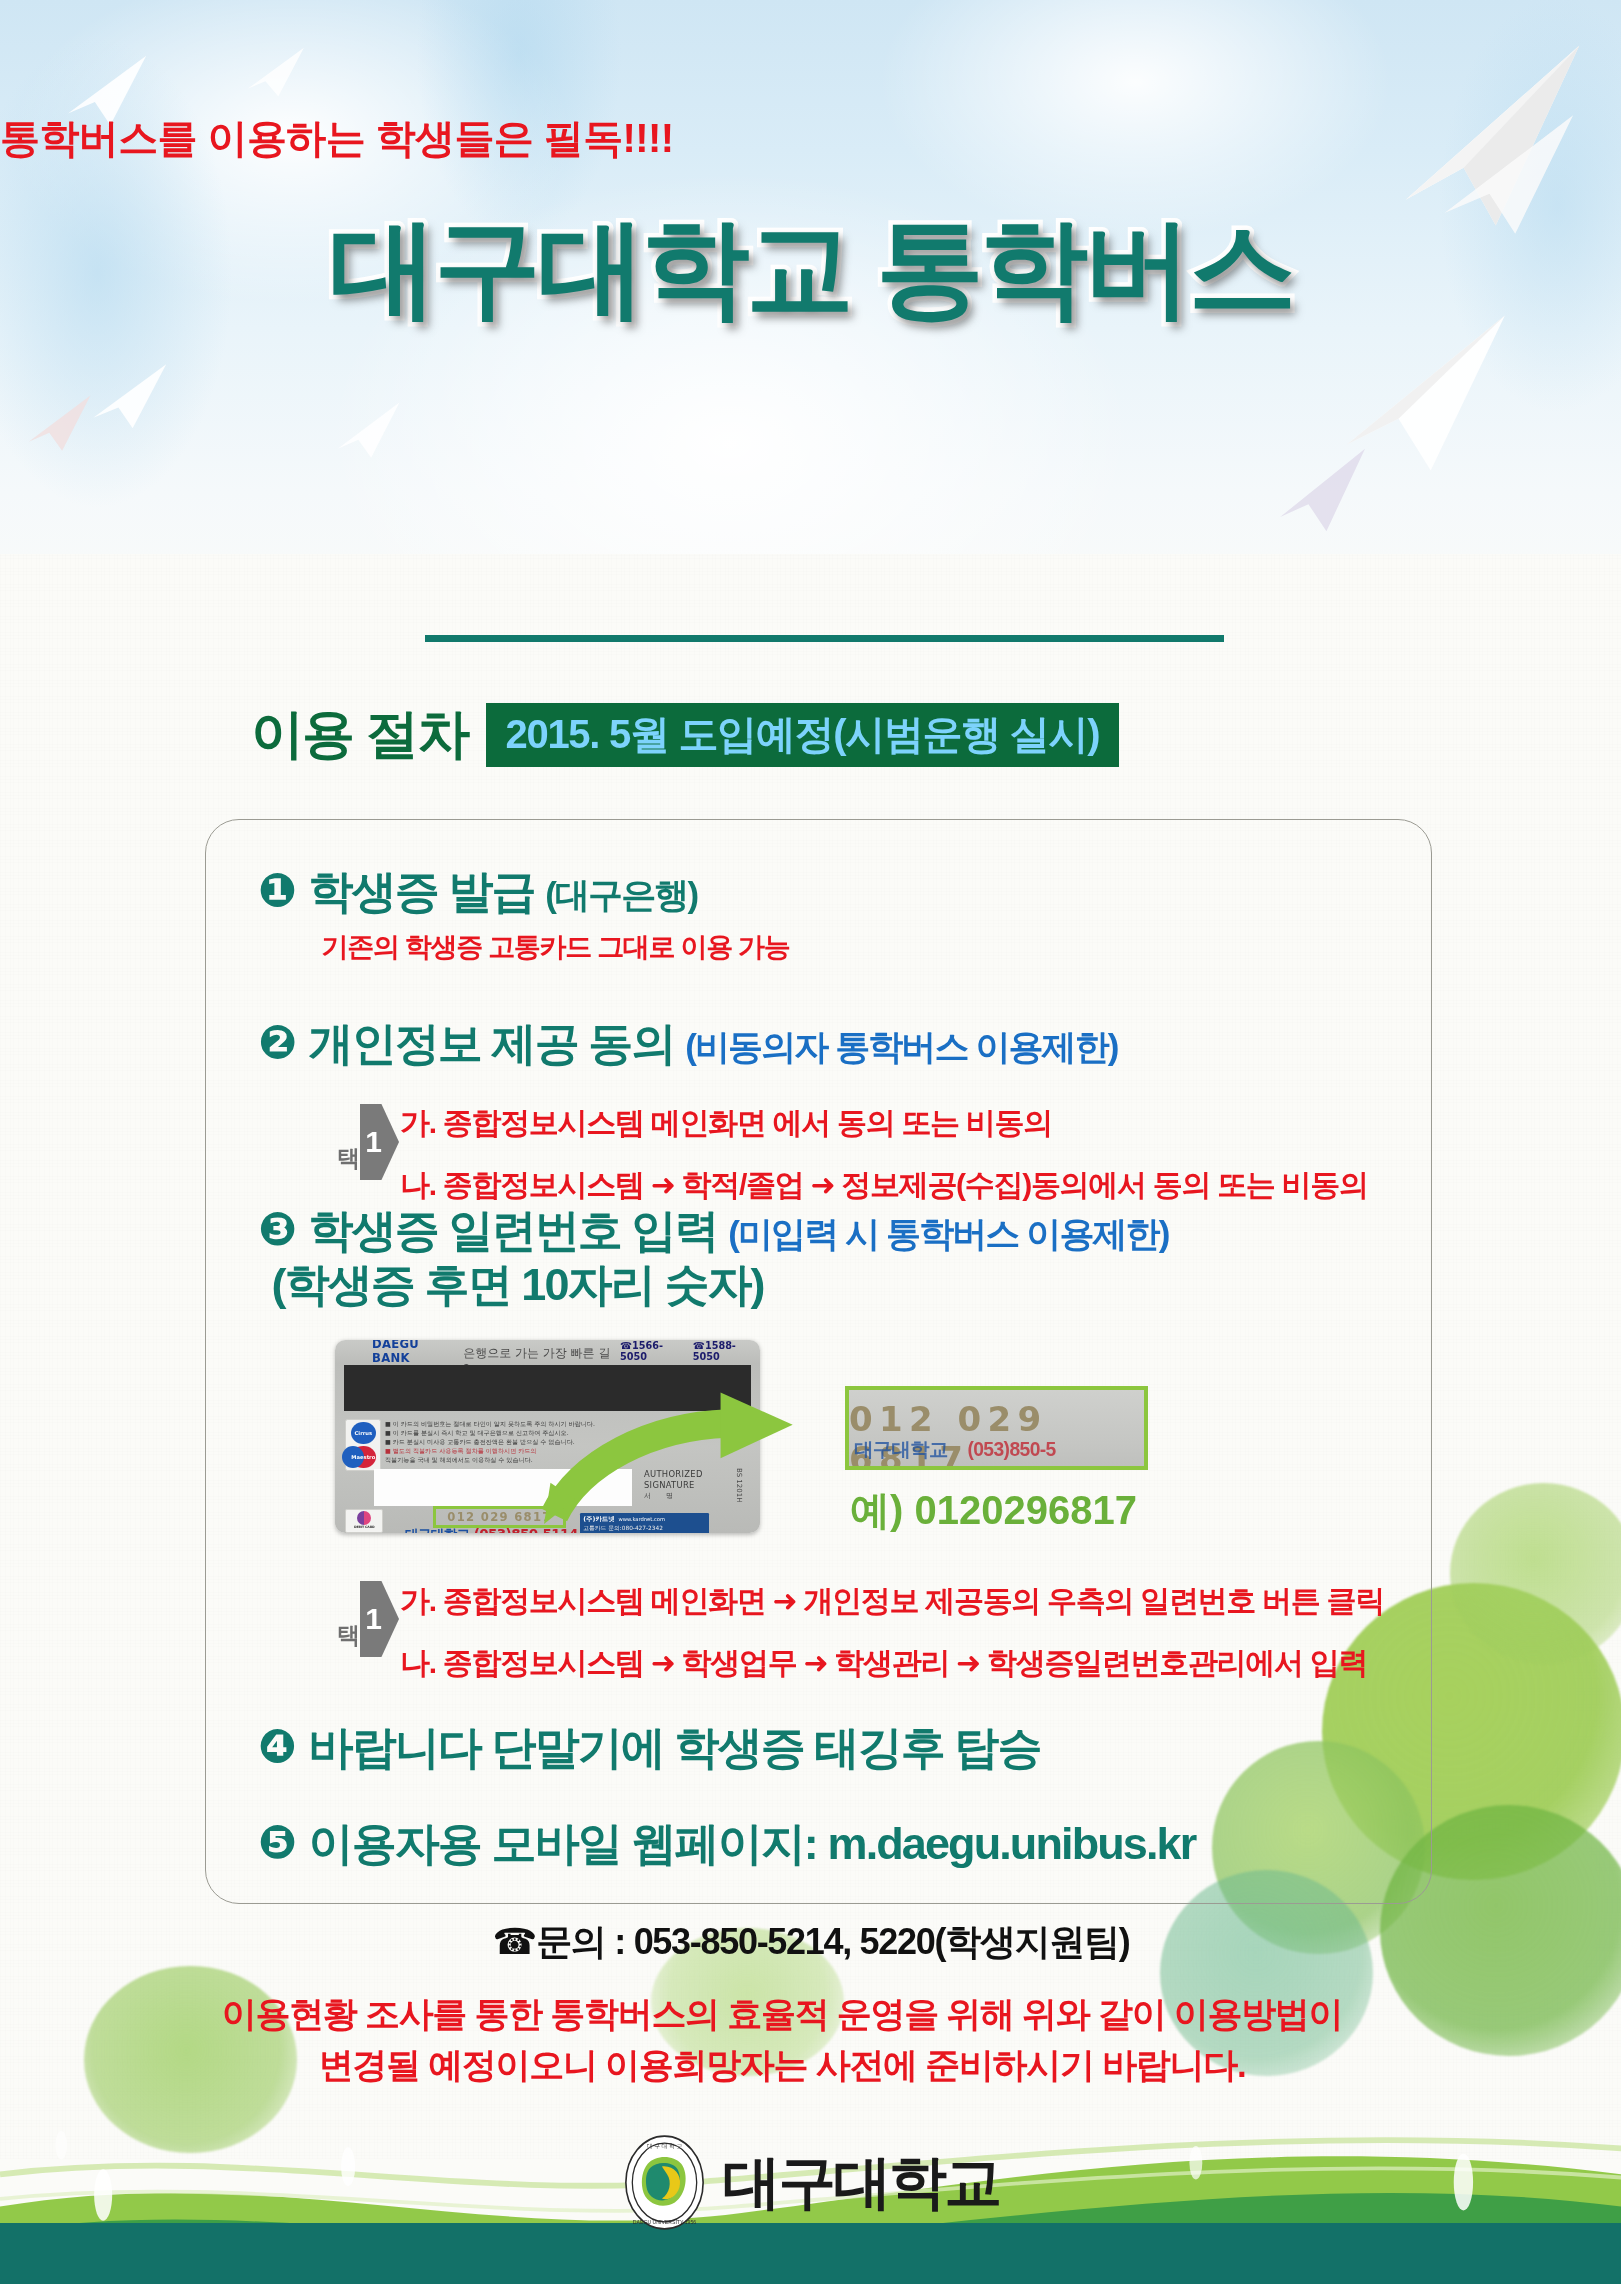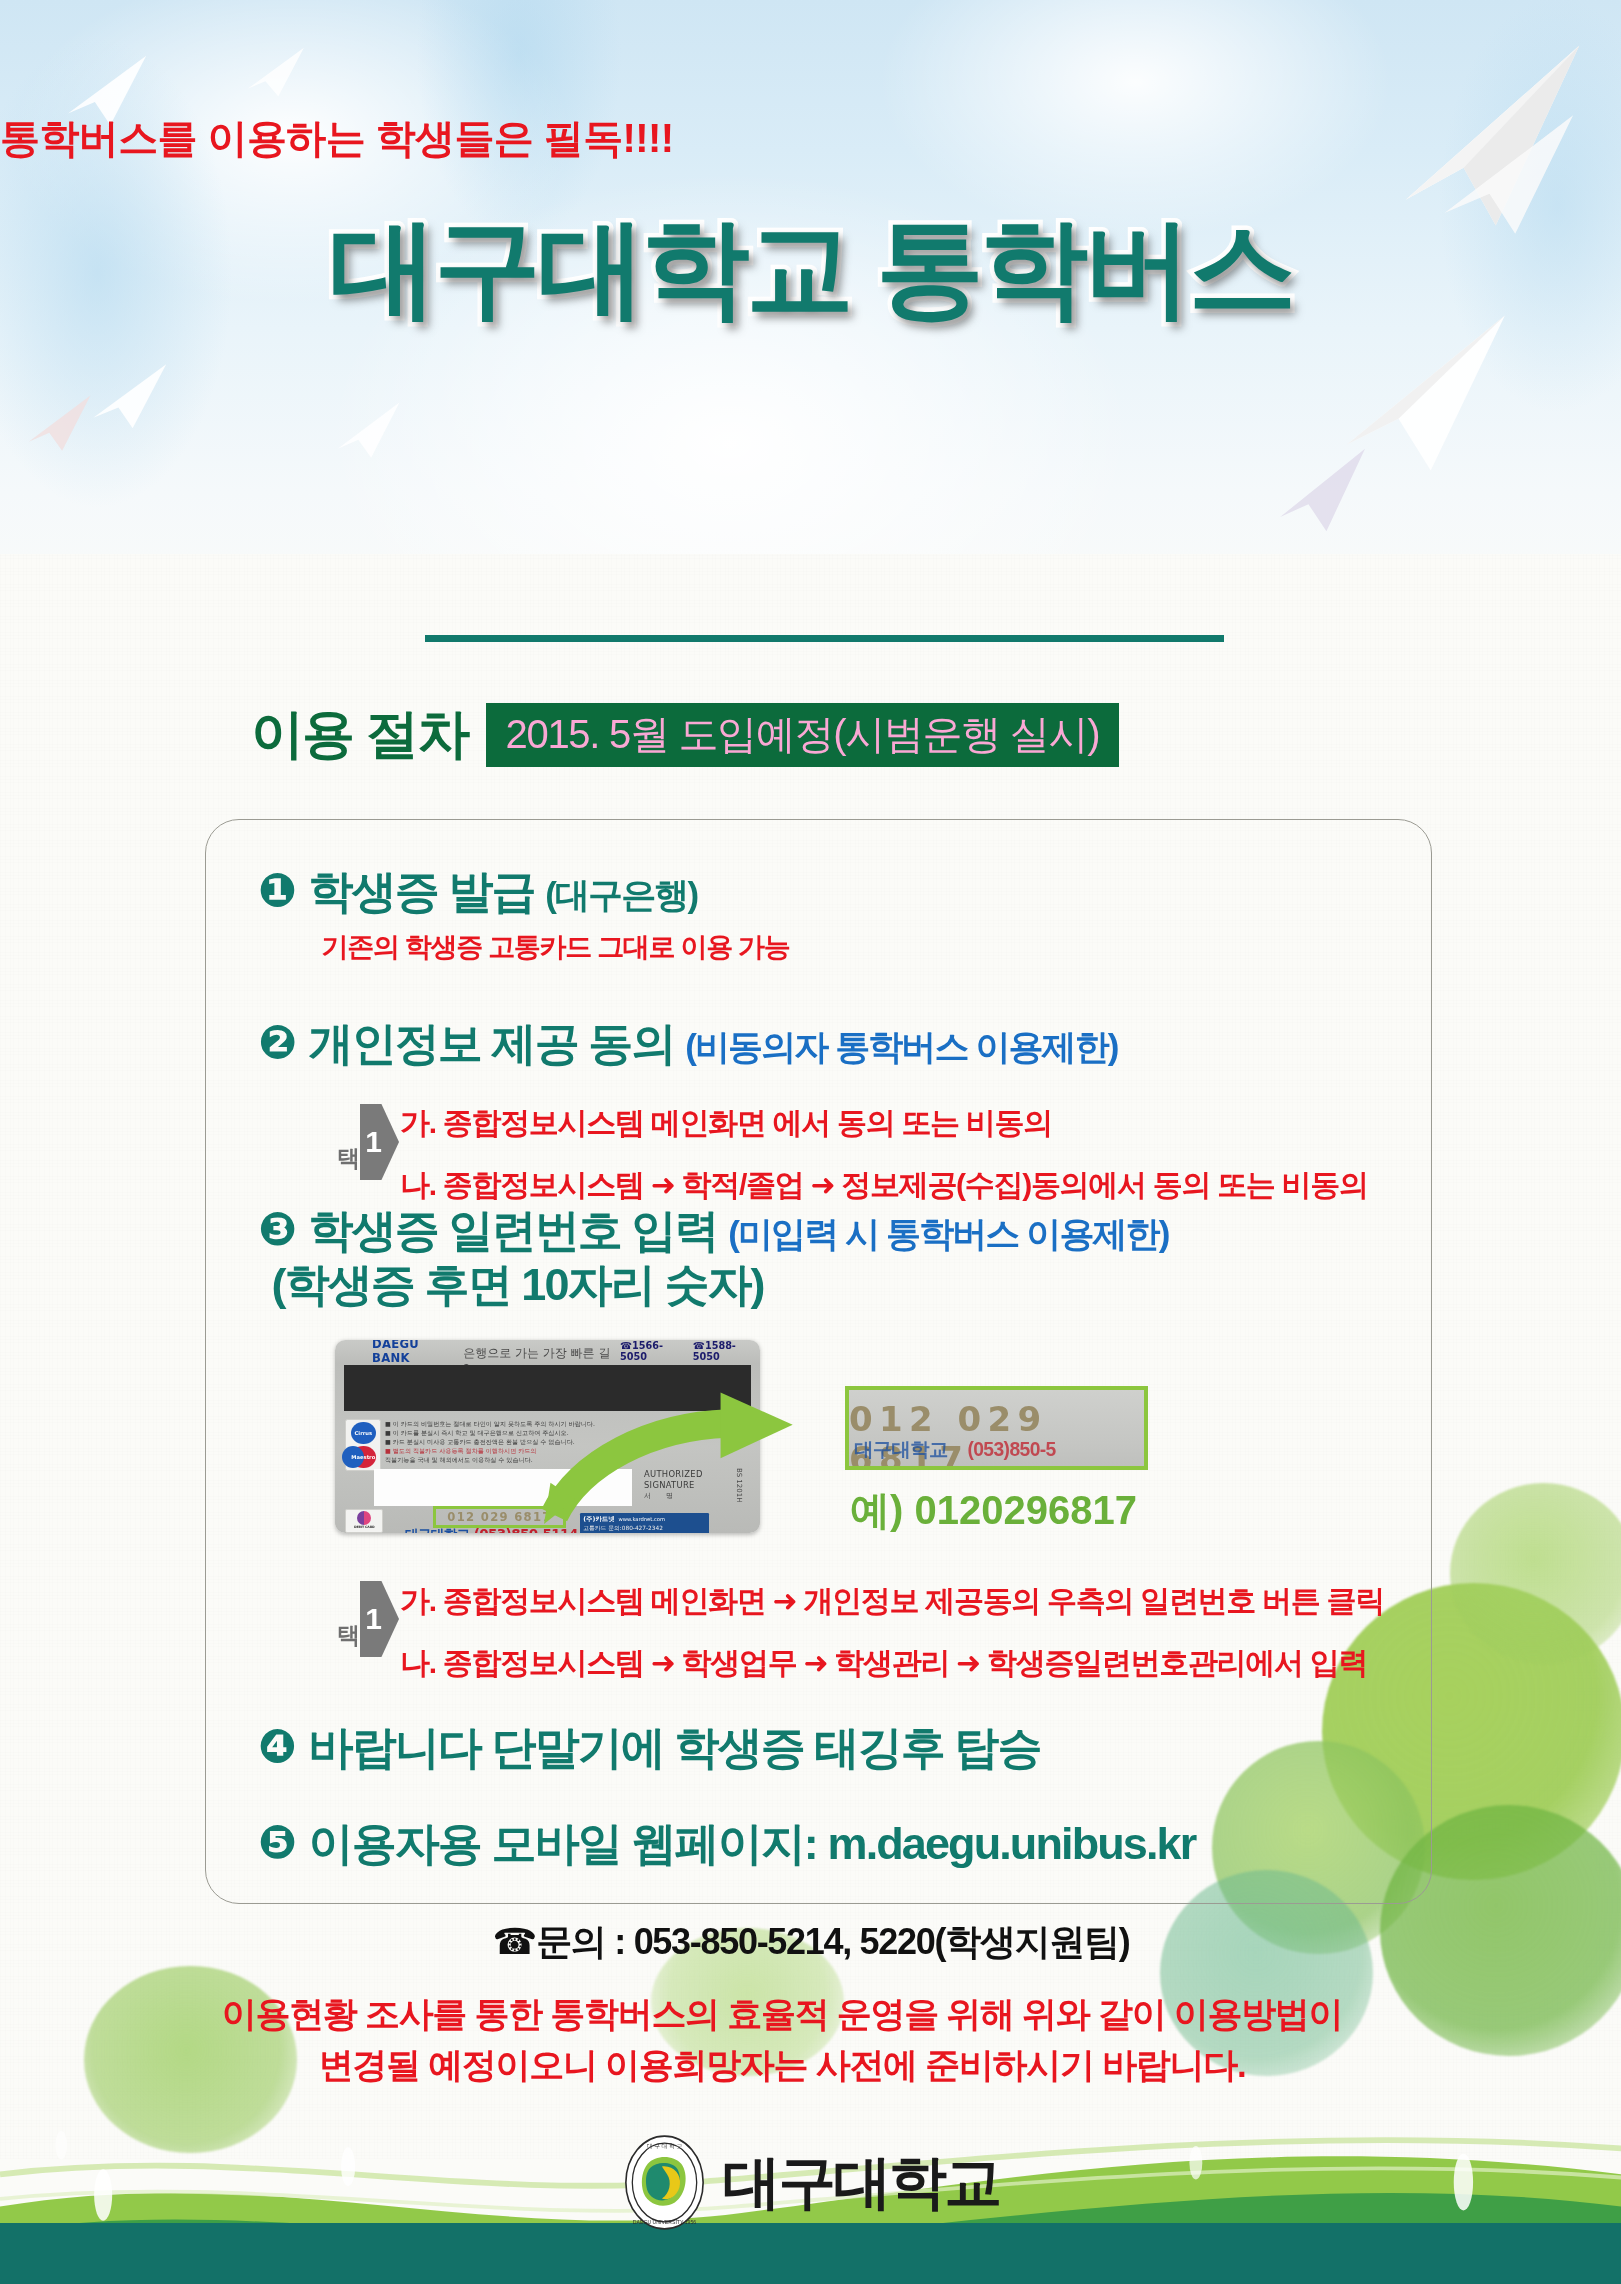--- a/index.html
+++ b/index.html
@@ -79,21 +79,21 @@
   .divider{
     position:absolute;left:425px;top:635px;width:799px;height:7px;background:#11796c;
   }
 
   
   .sec-row{position:absolute;left:251px;top:699px;display:flex;align-items:center;gap:18px;}
   .sec-title{
     font-size:53px;font-weight:bold;color:#0c6b3c;letter-spacing:-1.9px;
   }
   .sec-badge{
-    background:#0c6b3c;color:#f9a8d4;font-size:40px;font-weight:normal;
+    background:#0c6b3c;color:#7dd3fc;font-size:40px;font-weight:bold;
     padding:10.3px 19.3px 13px 19.3px;letter-spacing:-1.3px;line-height:1;
   }
 
   
   .steps-box{
     position:absolute;left:205px;top:819px;width:1225px;height:1083px;
     border:1.9px solid #9b9b93;border-radius:34px;background:transparent;
   }
 
   

